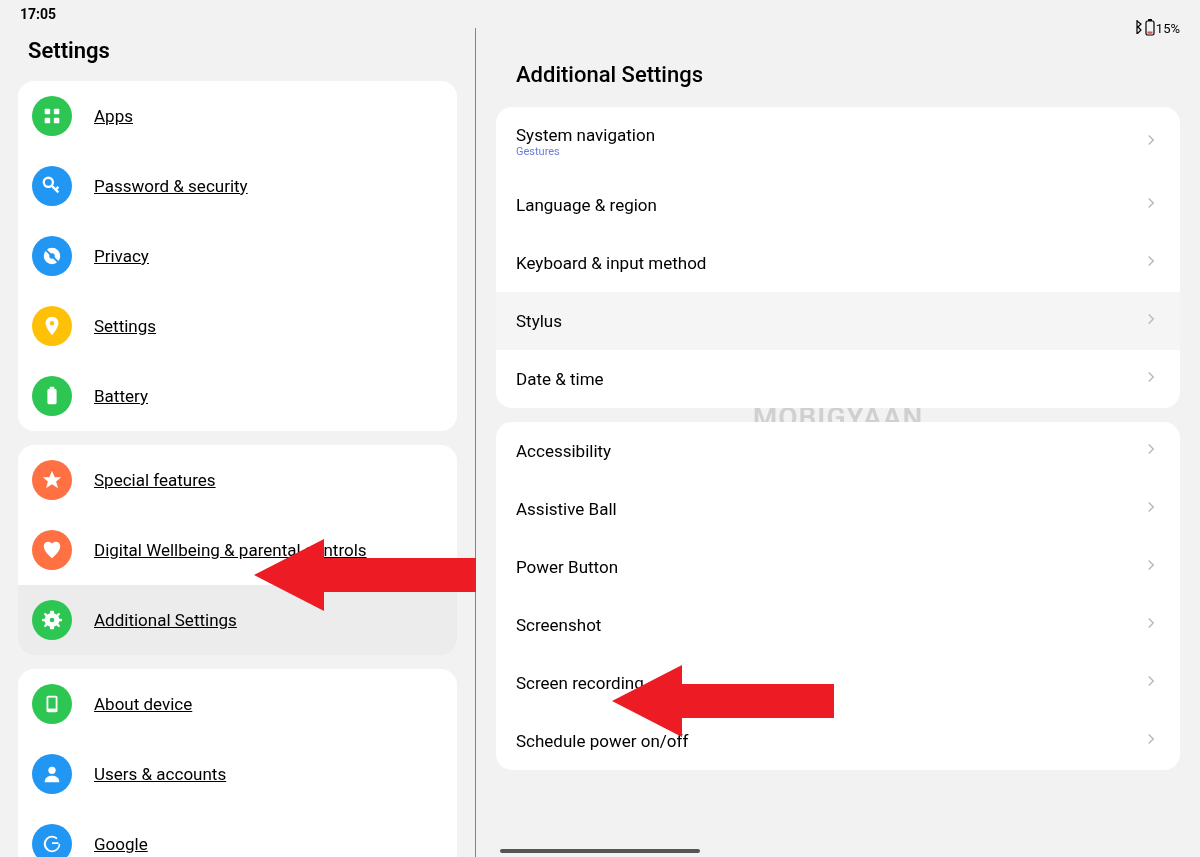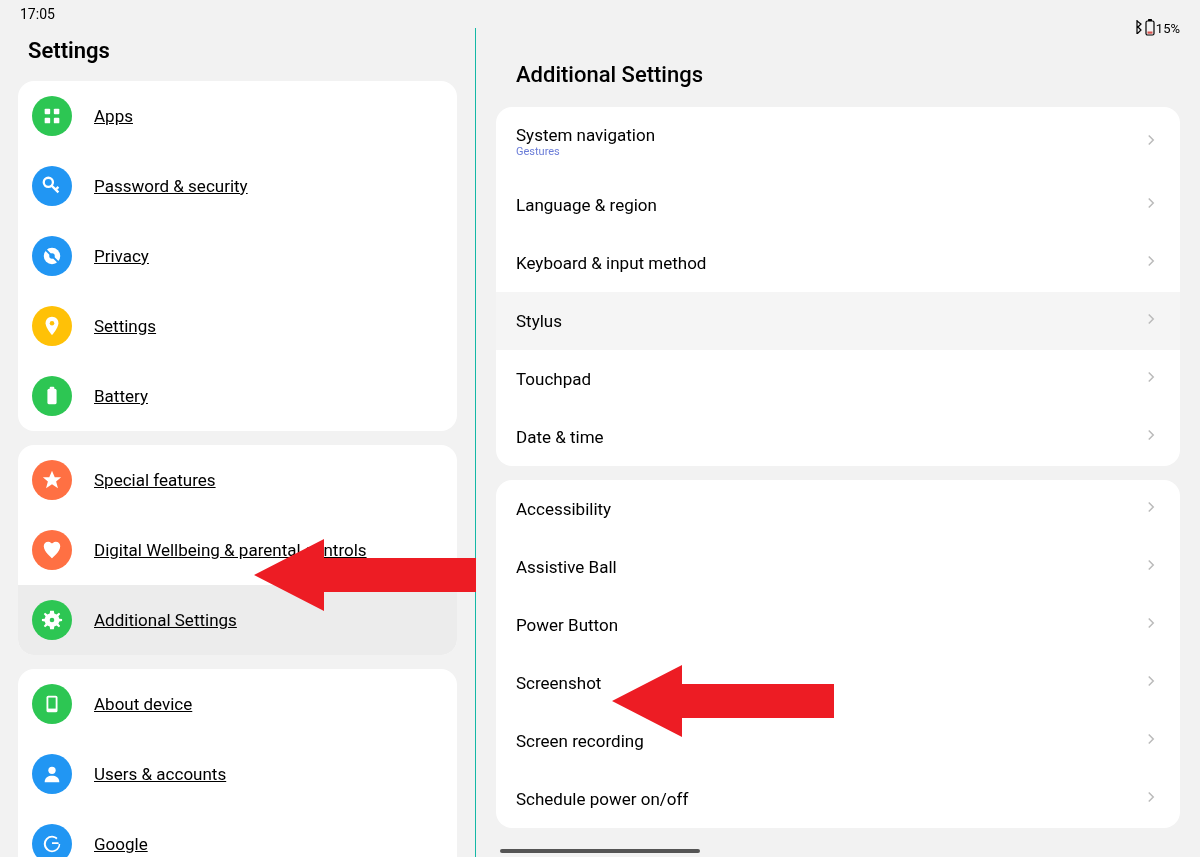--- a/index.html
+++ b/index.html
@@ -1,19 +1,19 @@
 <!DOCTYPE html>
 <html><head>
   <meta charset="utf-8">
   <style>
     * { box-sizing: border-box; margin: 0; padding: 0; font-family: -apple-system, BlinkMacSystemFont, 'Segoe UI', Roboto, sans-serif; }
     body { background: #f2f2f2; width: 1200px; height: 857px; overflow: hidden; position: relative; }
     
     .status-bar { display: flex; justify-content: space-between; align-items: center; padding: 6px 20px; height: 28px; }
-    .status-time { font-size: 14px; font-weight: 400; color: #000; }
+    .status-time { font-size: 14px; font-weight: 700; color: #000; }
     .status-icons { display: flex; align-items: center; gap: 0; font-size: 13px; color: #000; margin-top: 28px; }
     
     .main-container { display: flex; height: calc(100% - 28px); }
     
     .left-panel { width: 476px; display: flex; flex-direction: column; border-right: 1px solid #14b8a6; }
     .left-header { padding: 10px 28px 18px; }
     .left-title { font-size: 22px; font-weight: 600; color: #000; }
     
     .left-content { flex: 1; overflow-y: auto; padding: 0 18px 18px; text-decoration: underline; }
     
@@ -227,28 +227,20 @@
           <div class="right-item highlighted">
             <div class="right-item-text">
               <span class="right-item-label">Stylus</span>
             </div>
             <span class="chevron"><svg viewBox="0 0 24 24">
                 <polyline points="9 6 15 12 9 18"></polyline>
               </svg></span>
           </div>
           <div class="right-item">
             <div class="right-item-text">
-              <span class="right-item-label">Touchpad</span>
-            </div>
-            <span class="chevron"><svg viewBox="0 0 24 24">
-                <polyline points="9 6 15 12 9 18"></polyline>
-              </svg></span>
-          </div>
-          <div class="right-item">
-            <div class="right-item-text">
               <span class="right-item-label">Date &amp; time</span>
             </div>
             <span class="chevron"><svg viewBox="0 0 24 24">
                 <polyline points="9 6 15 12 9 18"></polyline>
               </svg></span>
           </div>
         </div>
         <div class="right-group" style="position: relative; z-index: 1; text-align: center;">
           <div class="right-item">
             <div class="right-item-text">

